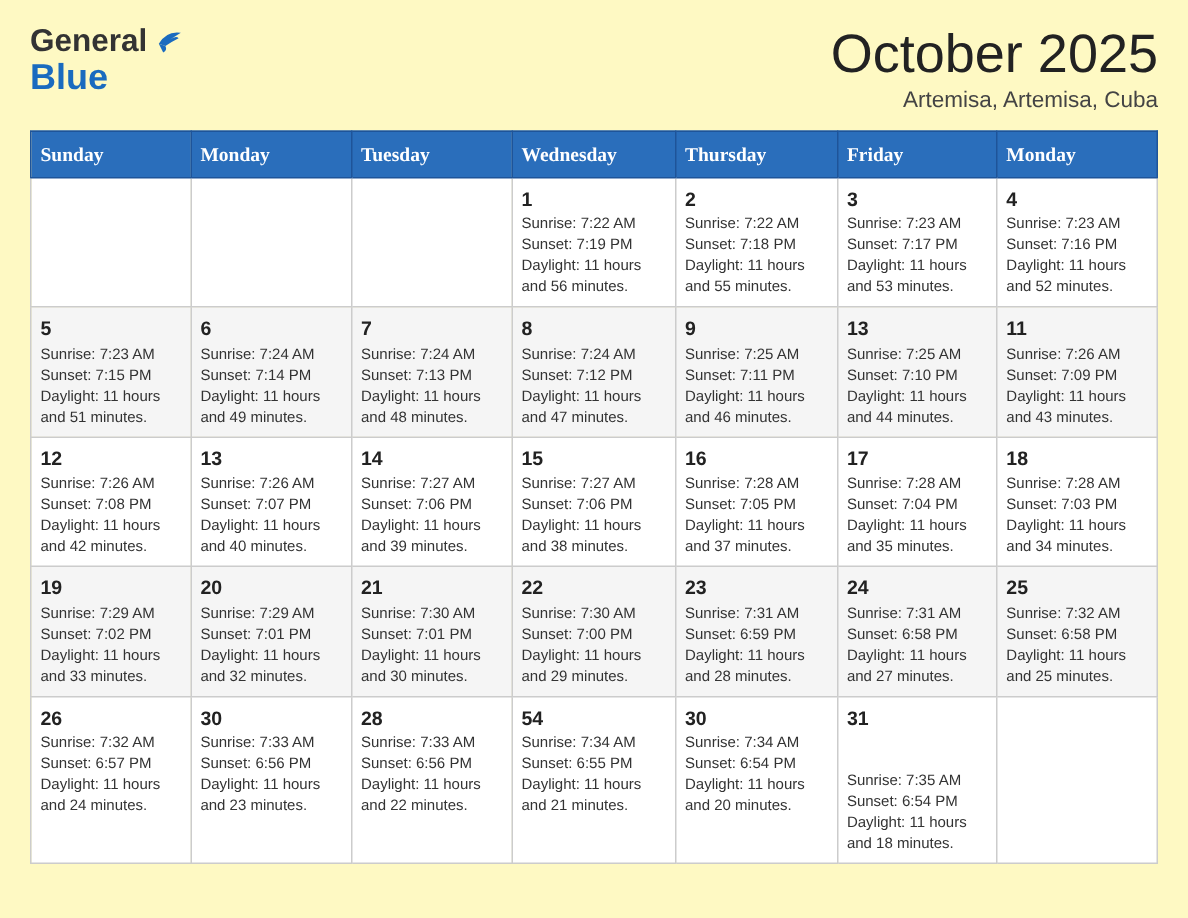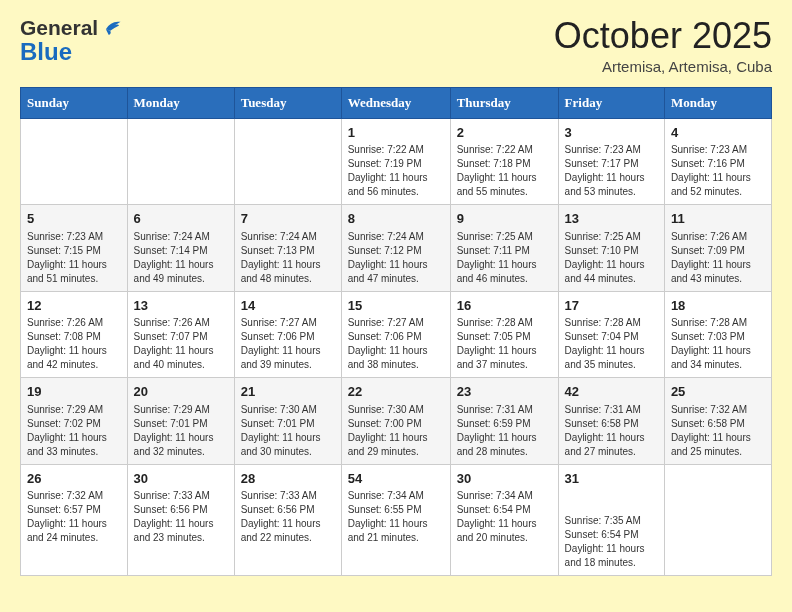--- a/index.html
+++ b/index.html
@@ -275,21 +275,21 @@
 Sunset: 7:00 PM
 Daylight: 11 hours and 29 minutes.</div>
           </td>
           <td>
             <span class="day-num">23</span>
             <div class="day-info" style="white-space: pre-line;">Sunrise: 7:31 AM
 Sunset: 6:59 PM
 Daylight: 11 hours and 28 minutes.</div>
           </td>
           <td>
-            <span class="day-num">42</span>
+            <span class="day-num">24</span>
             <div class="day-info" style="white-space: pre-line;">Sunrise: 7:31 AM
 Sunset: 6:58 PM
 Daylight: 11 hours and 27 minutes.</div>
           </td>
           <td>
             <span class="day-num">25</span>
             <div class="day-info" style="white-space: pre-line;">Sunrise: 7:32 AM
 Sunset: 6:58 PM
 Daylight: 11 hours and 25 minutes.</div>
           </td>

